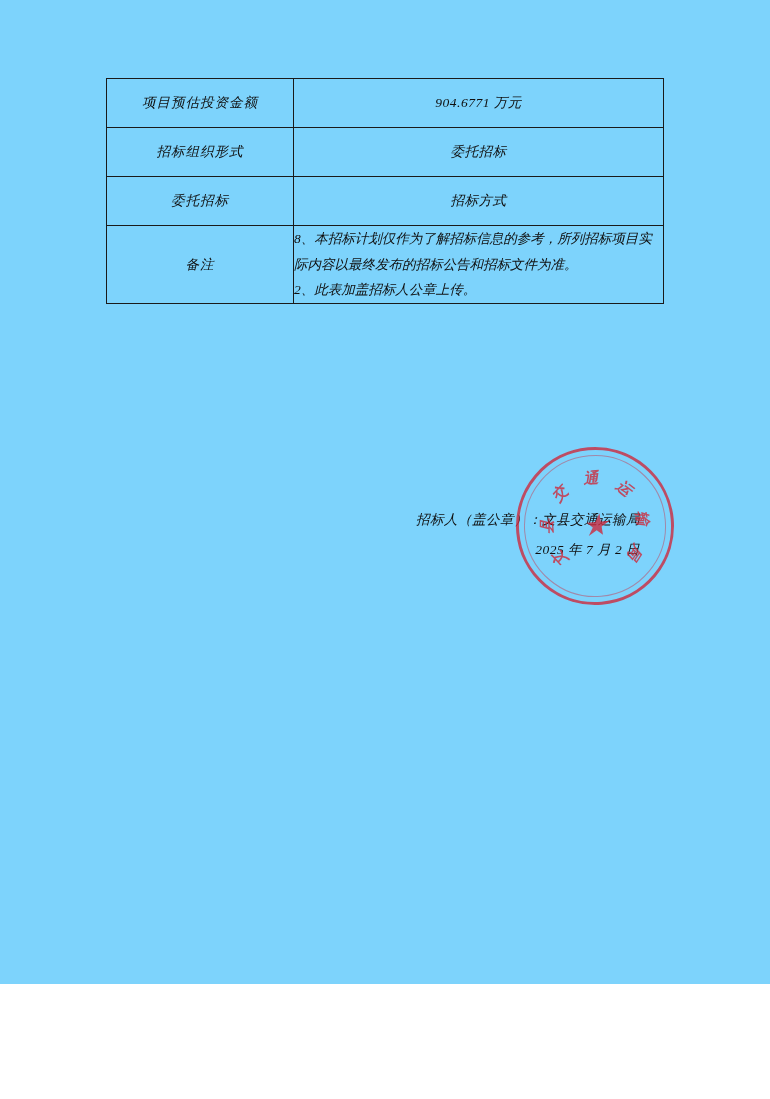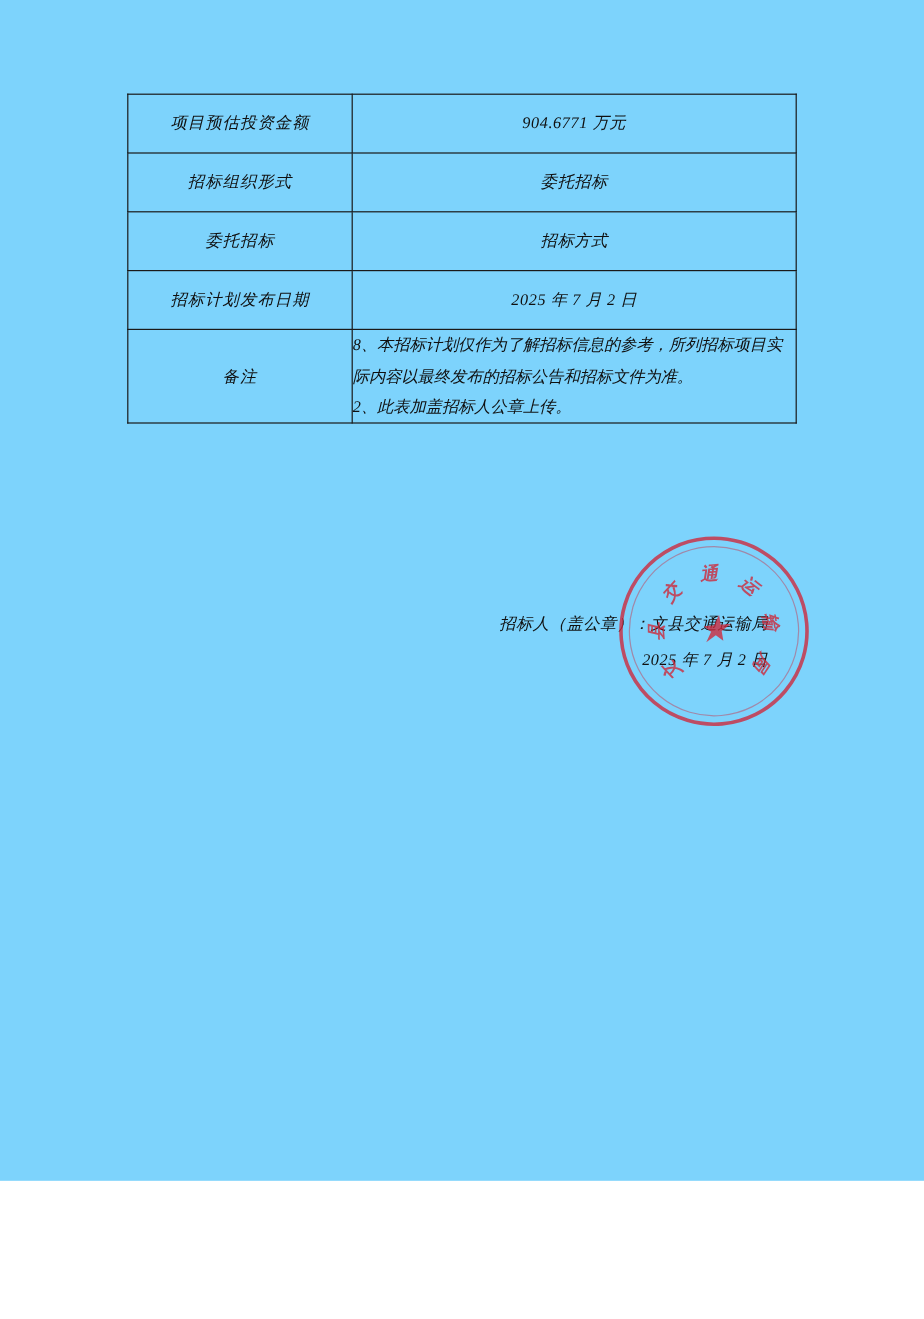--- a/index.html
+++ b/index.html
@@ -139,24 +139,20 @@
       </tr>
       <tr>
         <td class="label-cell">招标组织形式</td>
         <td class="value-cell">委托招标</td>
       </tr>
       <tr>
         <td class="label-cell">委托招标</td>
         <td class="value-cell">招标方式</td>
       </tr>
       <tr>
-        <td class="label-cell">招标计划发布日期</td>
-        <td class="value-cell">2025 年 7 月 2 日</td>
-      </tr>
-      <tr>
         <td class="label-cell notes-label">备注</td>
         <td class="notes-cell">
           <p>8、本招标计划仅作为了解招标信息的参考，所列招标项目实际内容以最终发布的招标公告和招标文件为准。</p>
           <p>2、此表加盖招标人公章上传。</p>
         </td>
       </tr>
     </tbody>
   </table>
 
   <div class="sign-block">

